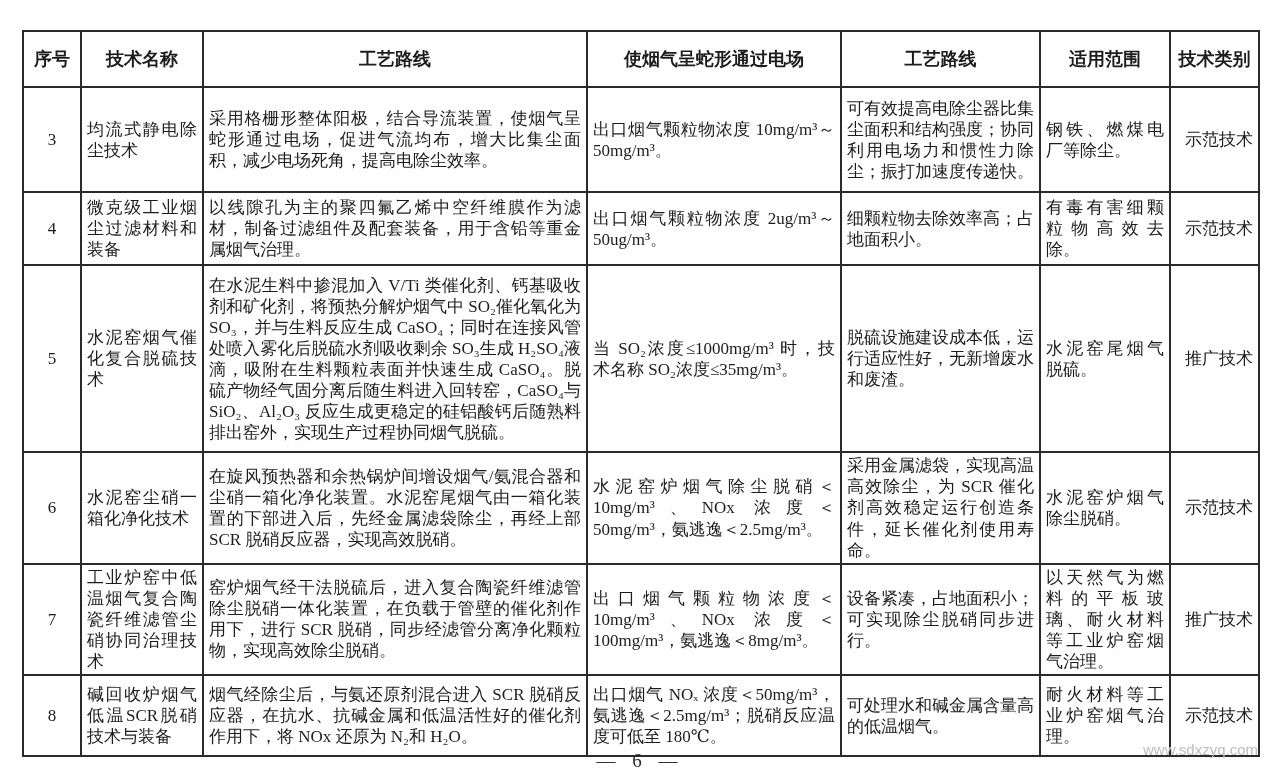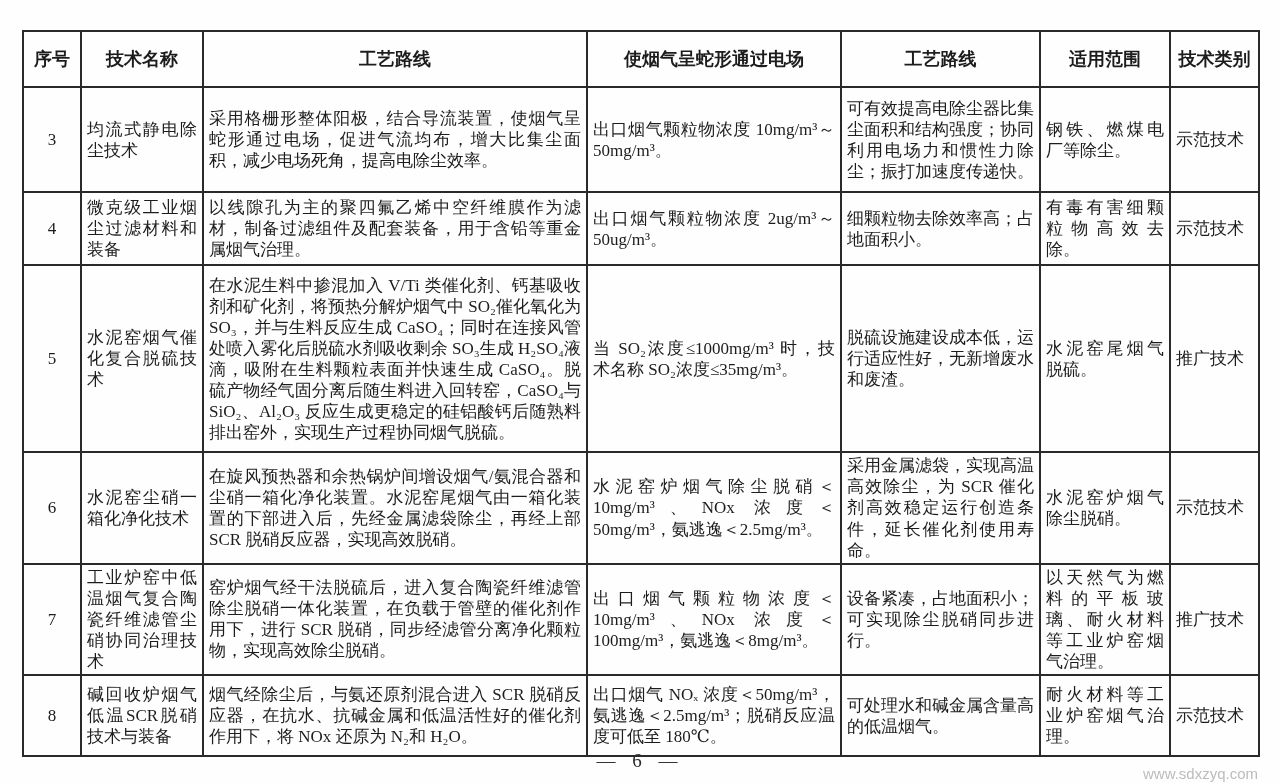--- a/index.html
+++ b/index.html
@@ -44,42 +44,41 @@
     margin-top: 48px;
   }
   tr.hdr   { height: 37px; }
   tr.r-3   { height: 105px; }
   tr.r-4   { height: 73px; }
   tr.r-5   { height: 187px; }
   tr.r-6   { height: 96px; }
   tr.r-7   { height: 94px; }
   tr.r-8   { height: 81px; }
   td.c-no  { text-align: center; }
-  td.c-cat { text-align: left; }
+  td.c-cat { text-align: right; }
   td.c-name, td.c-process, td.c-ind, td.c-feat, td.c-scope {
     text-align: justify;
   }
   .footer-pagenum {
     position: absolute;
     left: 0;
     right: 0;
     top: 750px;
     text-align: center;
     font-size: 19px;
     letter-spacing: 6px;
     color: #2a2a2a;
   }
   .watermark {
     position: absolute;
     right: 22px;
     top: 741px;
     font-family: "Liberation Sans", "DejaVu Sans", sans-serif;
     font-size: 15px;
     color: #bcbcbc;
-    margin-top: 24px;
   }
 </style>
 </head>
 <body>
 
 <div class="page">
 
   <table class="tech-table">
     <colgroup>
       <col style="width:58px">

